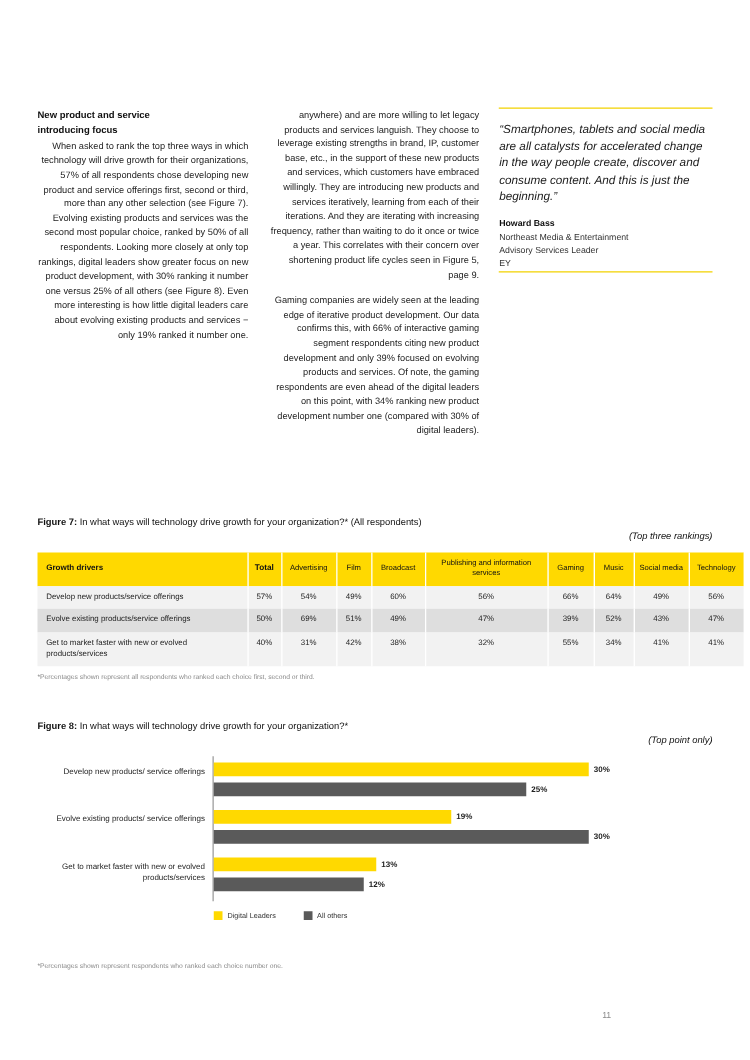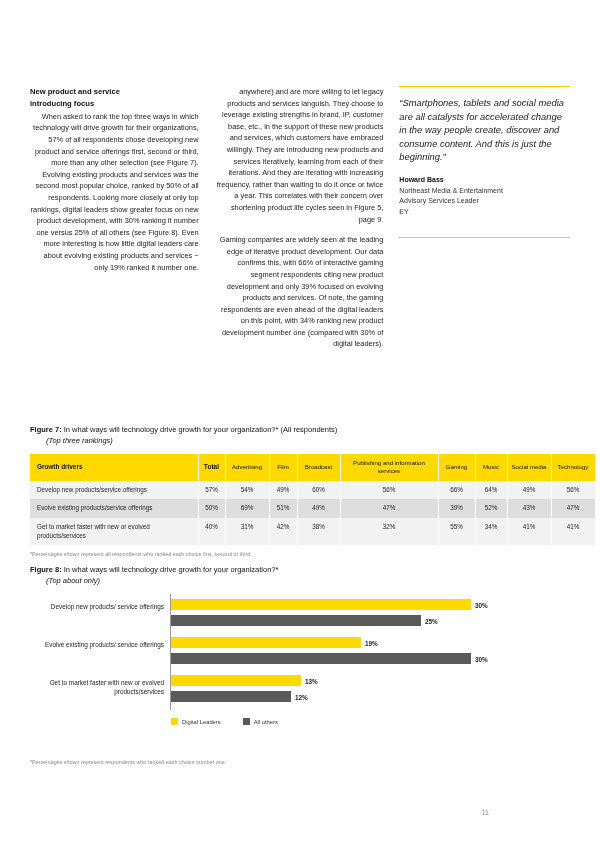--- a/index.html
+++ b/index.html
@@ -39,42 +39,42 @@
     line-height: 11.4px;
     font-weight: bold;
     color: #111111;
   }
 
   
   .quote-col { width: 172px; }
   .quote-box {
     border-top: 1.6px solid #f2d200;
     border-bottom: 1.6px solid #f2d200;
-    padding: 9px 0 20px 0;
+    padding: 9px 0 0 0;
   }
   .quote-text {
     font-size: 9.4px;
     line-height: 13.6px;
     font-style: italic;
     color: #1a1a1a;
     margin: 0 0 11px 0;
   }
   .quote-attr { font-size: 7px; line-height: 10.6px; color: #333333; }
   .quote-attr .name { font-weight: bold; color: #111111; }
 
   
   .fig7 { position: absolute; left: 30px; top: 412px; width: 540px; }
   .fig-title {
     font-size: 7.5px;
     line-height: 11px;
     color: #111111;
-    margin: 12px 0 1px 0;
+    margin: 0 0 1px 0;
   }
   .fig-title .lbl { font-weight: bold; }
-  .fig-sub { font-size: 7.5px; font-style: italic; color: #111111; margin: 0 0 9px 16px; }
+  .fig-sub { font-size: 7.5px; font-style: italic; color: #111111; margin: 0 0 9px 0; text-align: right; }
 
   table.data { width: 540px; border-collapse: collapse; table-layout: fixed; }
   table.data th {
     background: #ffd900;
     color: #111111;
     font-size: 6.1px;
     font-weight: normal;
     padding: 5px 3px;
     text-align: center;
     vertical-align: middle;
@@ -101,21 +101,21 @@
   table.data tr.r0 td { background: #f2f2f2; }
   table.data tr.r1 td { background: #dedede; }
   table.data tr.r2 td { background: #f2f2f2; }
   .footnote {
     font-size: 5.4px;
     color: #8a8a8a;
     margin-top: 6px;
   }
 
   
-  .fig8 { position: absolute; left: 30px; top: 552px; width: 540px; }
+  .fig8 { position: absolute; left: 30px; top: 575px; width: 540px; }
   .chart {
     position: relative;
     margin-top: 9px;
     width: 540px;
     height: 116px;
   }
   .chart-axis {
     position: absolute;
     left: 140px;
     top: 0;
@@ -295,21 +295,21 @@
         </tr>
       </tbody>
     </table>
     <div class="footnote">*Percentages shown represent all respondents who ranked each choice first, second or third.</div>
   </div>
 
   <div class="fig8">
     <div class="fig-title">
       <span class="lbl">Figure 8:</span><span> In what ways will technology drive growth for your organization?*</span>
     </div>
-    <div class="fig-sub">(Top about only)</div>
+    <div class="fig-sub">(Top point only)</div>
 
     <div class="chart">
       <div class="chart-axis"></div>
 
       <div class="group g0">
         <div class="grp-label">Develop new products/ service offerings</div>
         <div class="bar b0" style="width: 300px;">
           <div class="fill" style="background: rgb(255, 217, 0);"></div>
           <div class="val">30%</div>
         </div>

